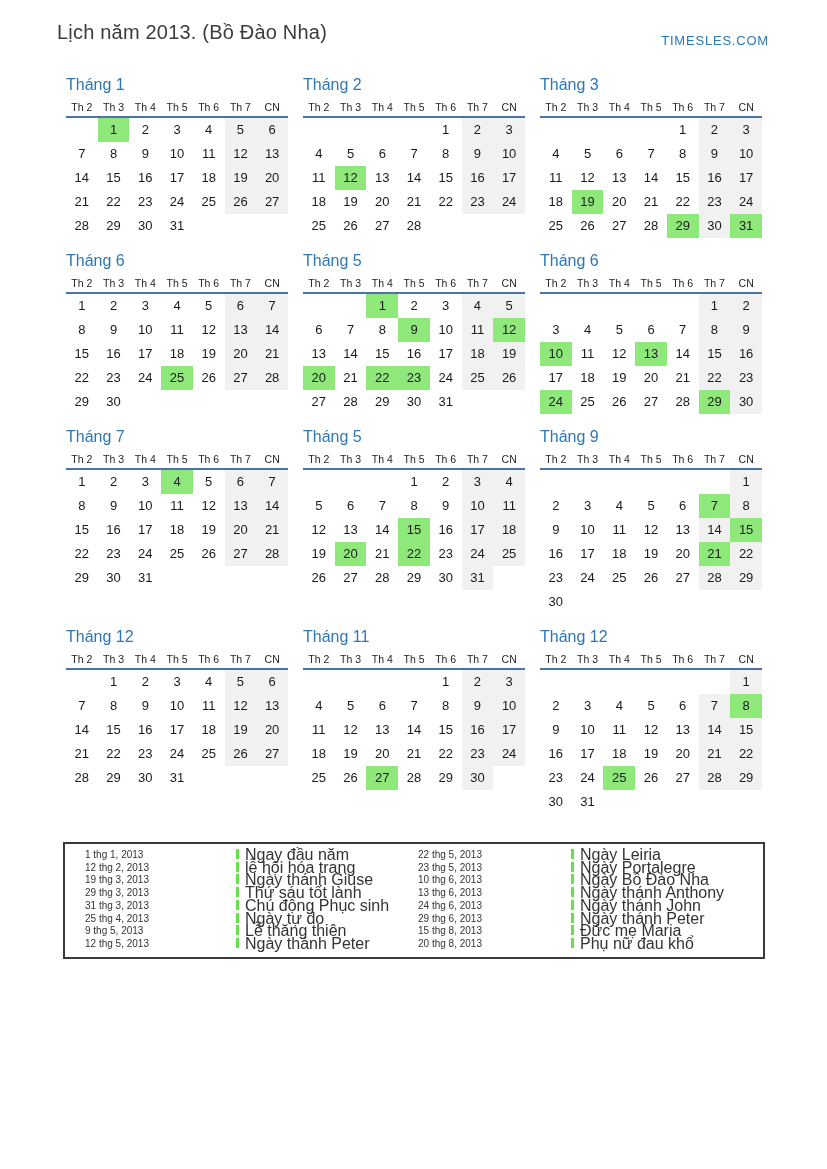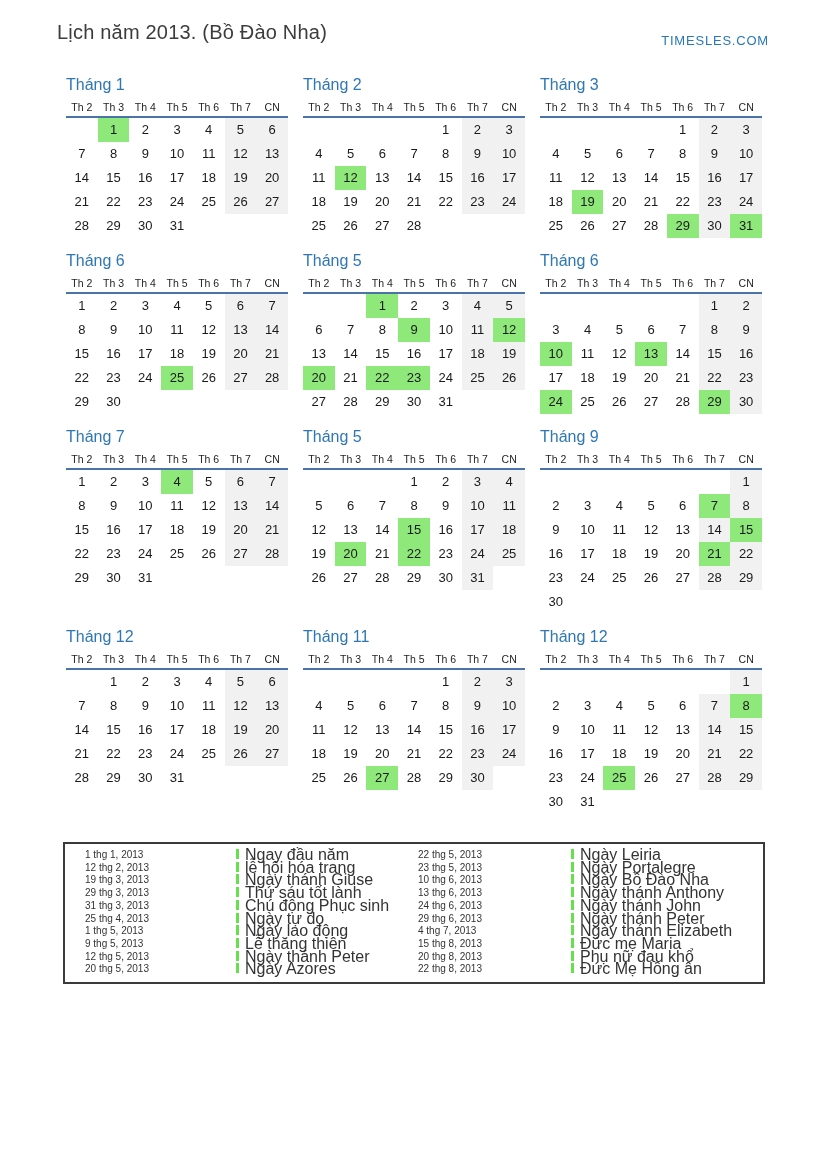--- a/index.html
+++ b/index.html
@@ -745,32 +745,20 @@
         <span class="bar"></span>
         <span>Ngày tự do</span>
       </div>
       <div class="l-date">29 thg 6, 2013</div>
       <div class="l-name">
         <span class="bar"></span>
         <span>Ngày thánh Peter</span>
       </div>
     </div>
     <div class="legend-row">
-      <div class="l-date">1 thg 5, 2013</div>
-      <div class="l-name">
-        <span class="bar"></span>
-        <span>Ngày lao động</span>
-      </div>
-      <div class="l-date">4 thg 7, 2013</div>
-      <div class="l-name">
-        <span class="bar"></span>
-        <span>Ngày thánh Elizabeth</span>
-      </div>
-    </div>
-    <div class="legend-row">
       <div class="l-date">9 thg 5, 2013</div>
       <div class="l-name">
         <span class="bar"></span>
         <span>Lễ thăng thiên</span>
       </div>
       <div class="l-date">15 thg 8, 2013</div>
       <div class="l-name">
         <span class="bar"></span>
         <span>Đức mẹ Maria</span>
       </div>
@@ -778,27 +766,15 @@
     <div class="legend-row">
       <div class="l-date">12 thg 5, 2013</div>
       <div class="l-name">
         <span class="bar"></span>
         <span>Ngày thánh Peter</span>
       </div>
       <div class="l-date">20 thg 8, 2013</div>
       <div class="l-name">
         <span class="bar"></span>
         <span>Phụ nữ đau khổ</span>
-      </div>
-    </div>
-    <div class="legend-row">
-      <div class="l-date">20 thg 5, 2013</div>
-      <div class="l-name">
-        <span class="bar"></span>
-        <span>Ngày Azores</span>
-      </div>
-      <div class="l-date">22 thg 8, 2013</div>
-      <div class="l-name">
-        <span class="bar"></span>
-        <span>Đức Mẹ Hồng ân</span>
       </div>
     </div>
   </div>
 
 </body></html>

